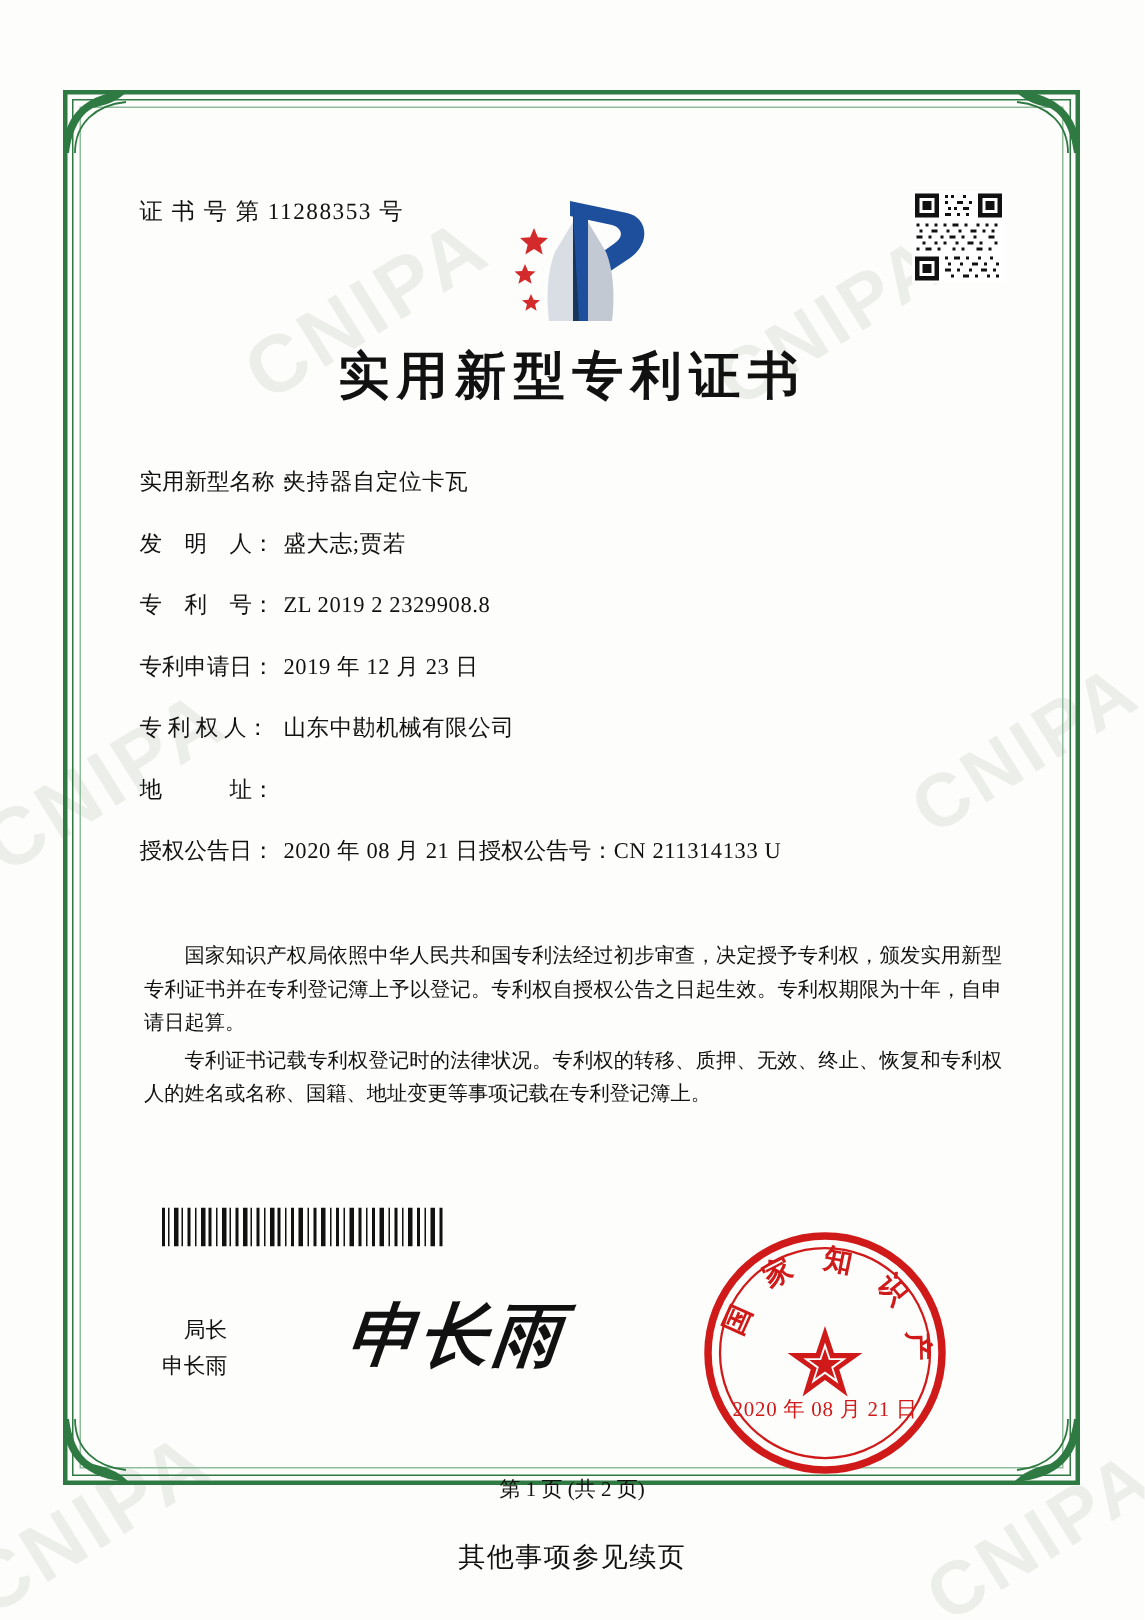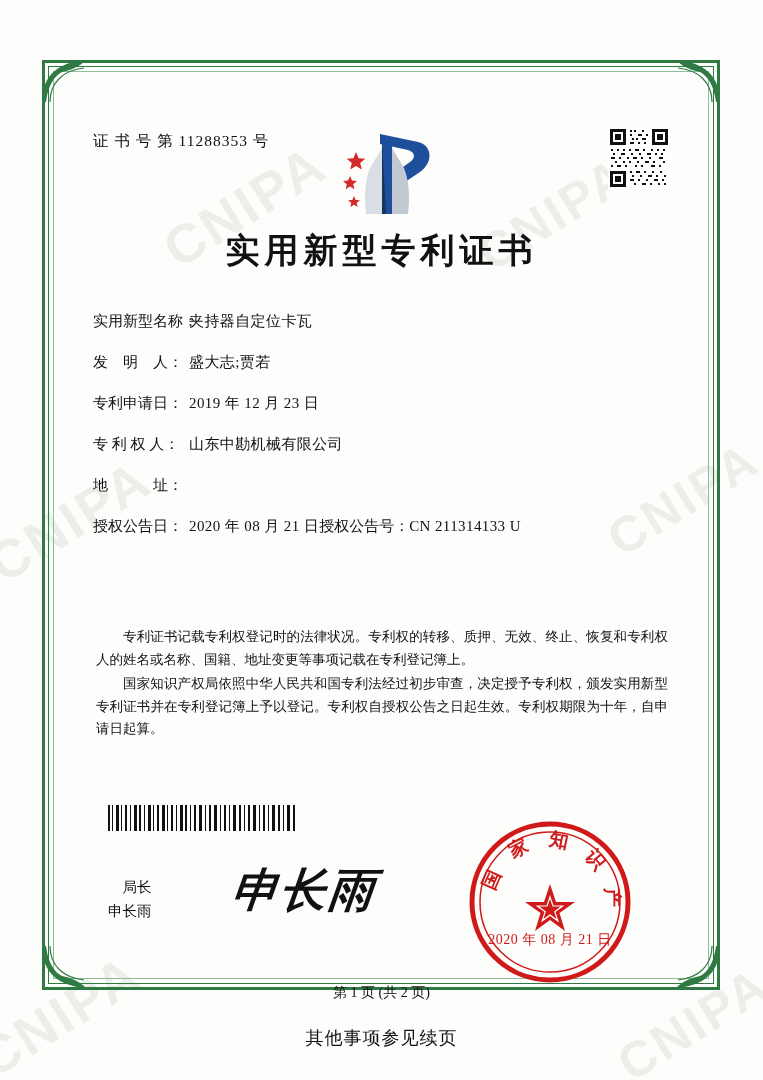--- a/index.html
+++ b/index.html
@@ -385,41 +385,45 @@
   <div class="fields">
     <div class="field-row">
       <span class="field-label">实用新型名称：</span>
       <span class="field-value">夹持器自定位卡瓦</span>
     </div>
     <div class="field-row">
       <span class="field-label">发　明　人：</span>
       <span class="field-value">盛大志;贾若</span>
     </div>
     <div class="field-row">
+      <span class="field-label">专　利　号：</span>
+      <span class="field-value">ZL 2019 2 2329908.8</span>
+    </div>
+    <div class="field-row">
       <span class="field-label">专利申请日：</span>
       <span class="field-value">2019 年 12 月 23 日</span>
     </div>
     <div class="field-row">
       <span class="field-label">专 利 权 人：</span>
       <span class="field-value">山东中勘机械有限公司</span>
     </div>
     <div class="field-row">
       <span class="field-label">地　　　址：</span>
     </div>
     <div class="field-row two-col">
       <span class="field-label">授权公告日：</span>
       <span class="field-value">2020 年 08 月 21 日</span>
       <span class="second-label">授权公告号：</span>
       <span class="field-value">CN 211314133 U</span>
     </div>
   </div>
 
   <div class="paras">
+    <p>国家知识产权局依照中华人民共和国专利法经过初步审查，决定授予专利权，颁发实用新型专利证书并在专利登记簿上予以登记。专利权自授权公告之日起生效。专利权期限为十年，自申请日起算。</p>
     <p>专利证书记载专利权登记时的法律状况。专利权的转移、质押、无效、终止、恢复和专利权人的姓名或名称、国籍、地址变更等事项记载在专利登记簿上。</p>
-    <p>国家知识产权局依照中华人民共和国专利法经过初步审查，决定授予专利权，颁发实用新型专利证书并在专利登记簿上予以登记。专利权自授权公告之日起生效。专利权期限为十年，自申请日起算。</p>
   </div>
 
   <div class="barcode">
     <svg viewBox="0 0 190 26" width="190" height="26">
       <rect width="190" height="26" fill="#fdfdfb"></rect>
       <g fill="#111">
         <rect x="0" y="0" width="2" height="26"></rect>
           <rect x="4" y="0" width="1" height="26"></rect>
         <rect x="8" y="0" width="3" height="26"></rect>
           <rect x="13" y="0" width="1" height="26"></rect>

